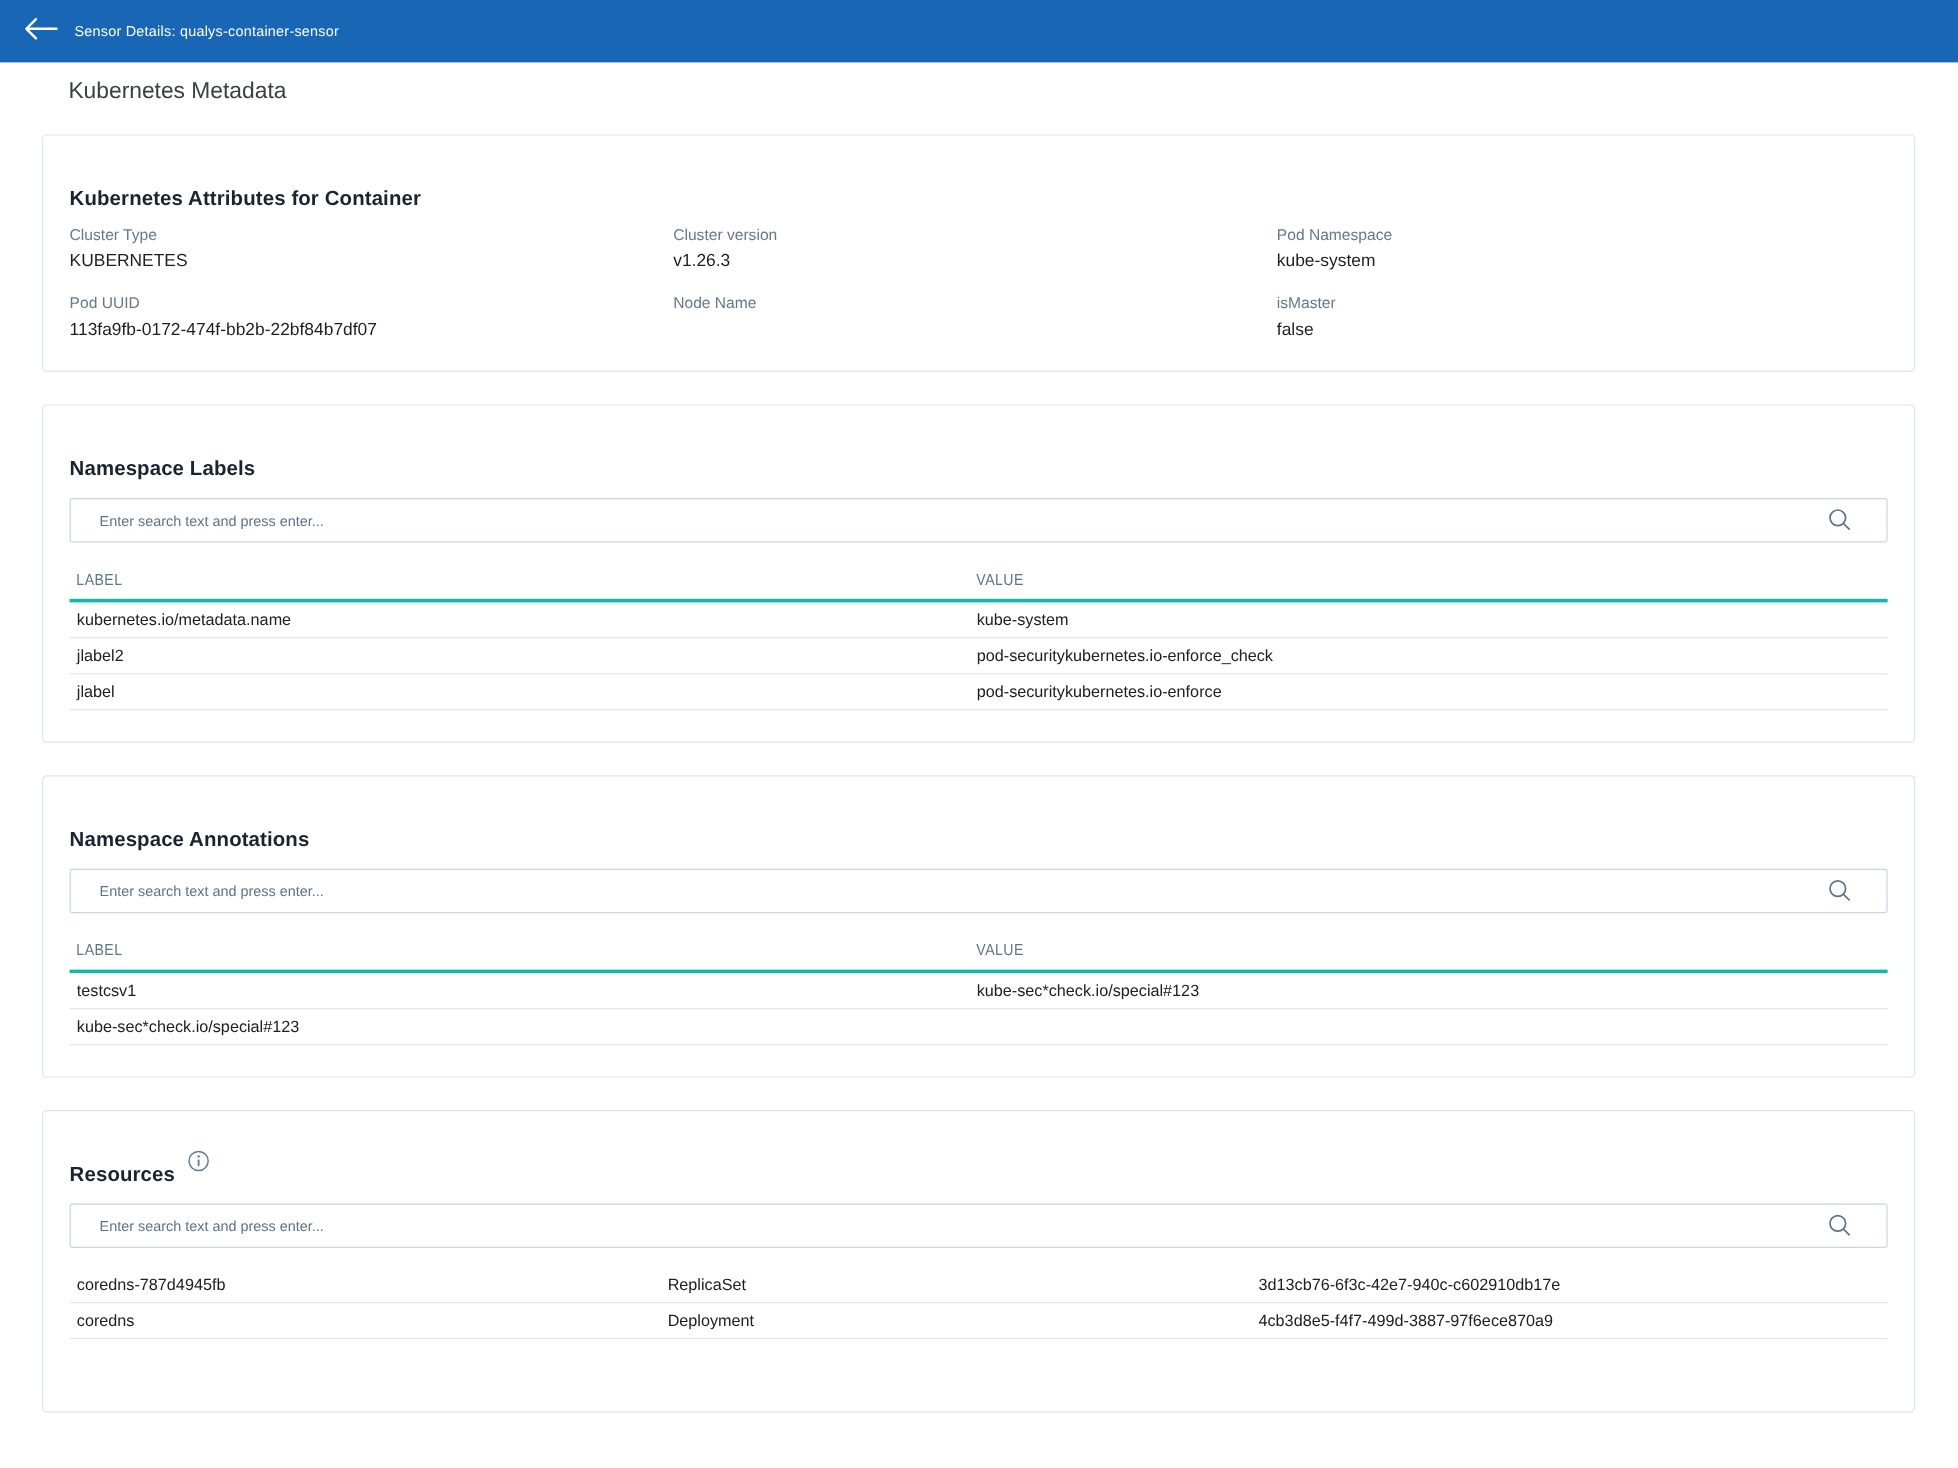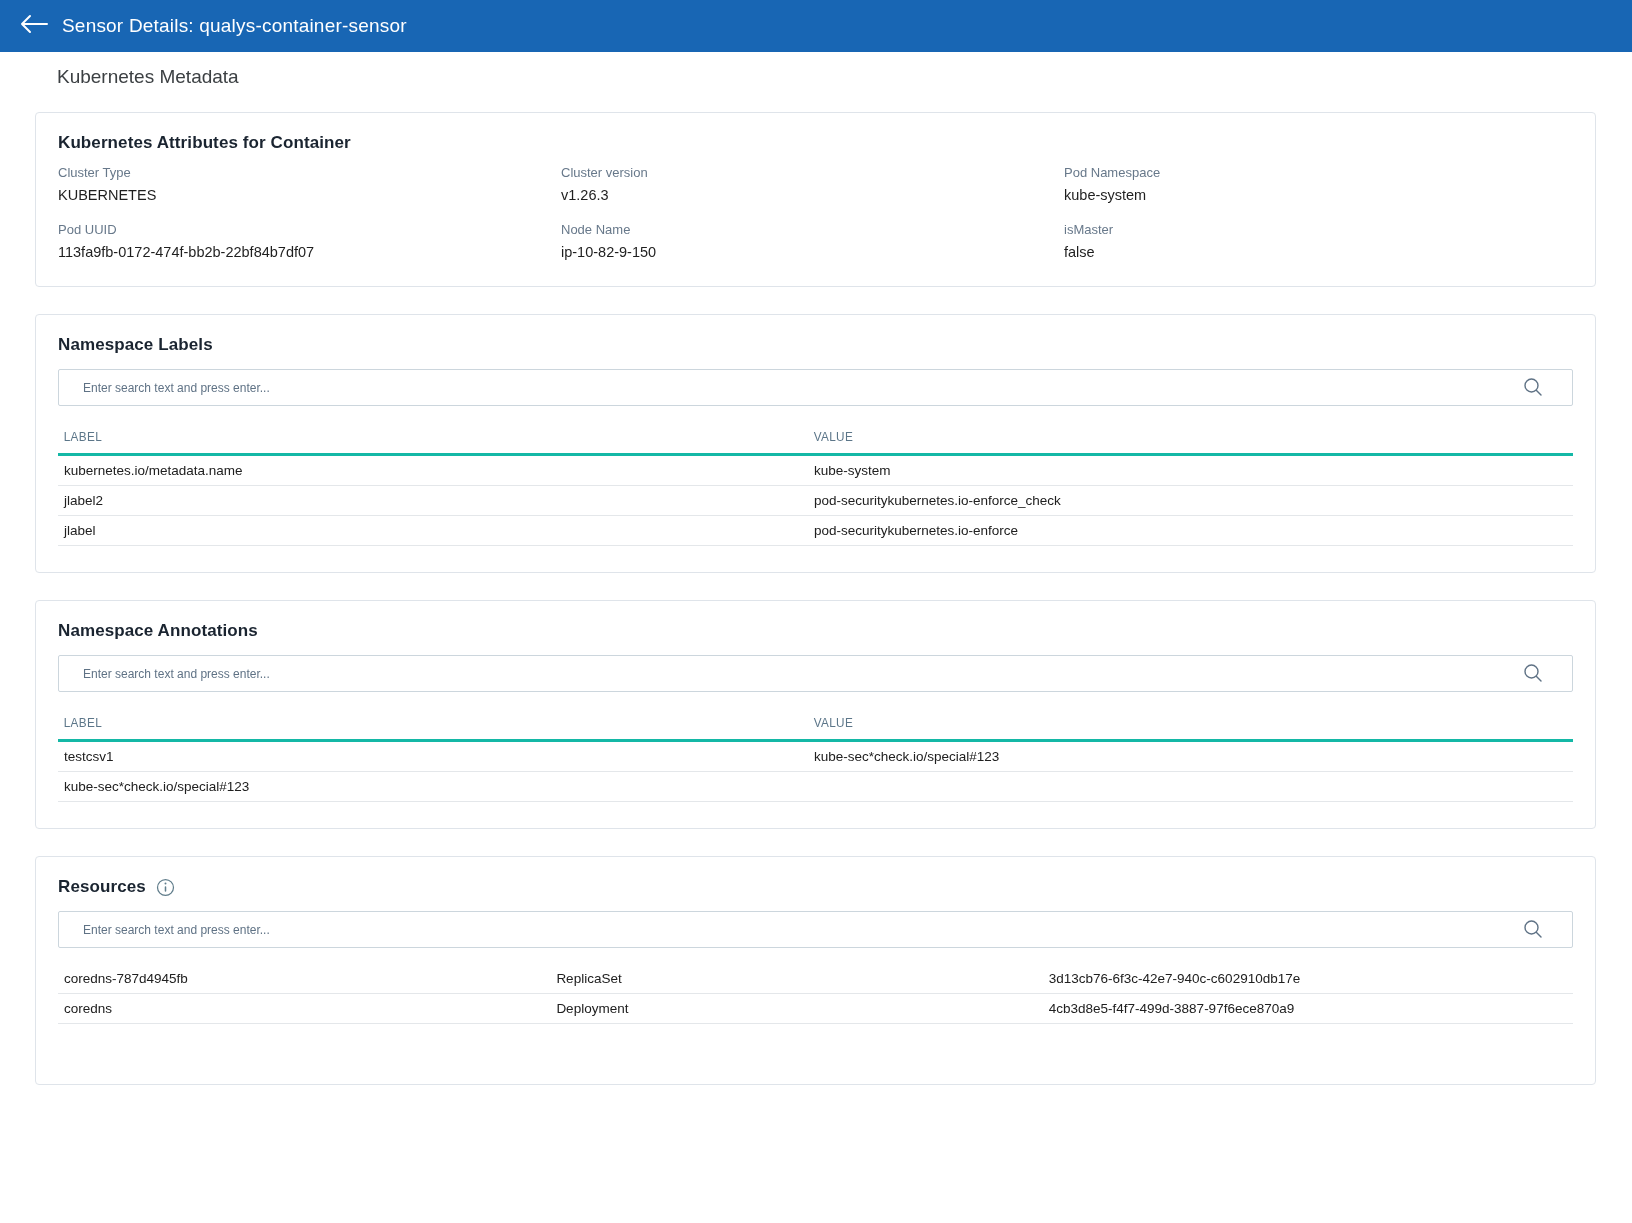--- a/index.html
+++ b/index.html
@@ -3,30 +3,30 @@
 <meta charset="utf-8">
 <style>
   * { margin:0; padding:0; box-sizing:border-box; }
   html,body { width:1632px; height:1223px; overflow:hidden; background:#ffffff;
     font-family:"Liberation Sans", sans-serif; color:#212121; }
 
   
   .topbar { height:52px; background:#1866b4; display:flex; align-items:center; padding:0 16px; }
   .back-btn { width:36px; height:36px; display:flex; align-items:center; justify-content:center;
     cursor:pointer; margin-right:10px; }
-  .topbar-title { color:#ffffff; font-size:19px; font-weight:400; letter-spacing:.2px; }
+  .topbar-title { color:#ffffff; font-size:12px; font-weight:400; letter-spacing:.2px; }
 
   .page-title { font-size:19px; color:#3c4043; margin:14px 0 0 57px; font-weight:400; }
 
   
   .card { margin:24px 36px 0 35px; border:1px solid #dfe4ea; border-radius:4px;
     background:#ffffff; padding:20px 22px 26px 22px; }
   .card + .card { margin-top:27px; }
   .card-title-row { display:flex; align-items:center; gap:10px; }
-  .card-title { font-size:17px; font-weight:700; color:#1a2430; letter-spacing:.1px; }
+  .card-title { font-size:17px; font-weight:700; color:#1a2430; letter-spacing:.1px;margin-top:23px; }
   .info-icon { width:19px; height:19px; display:inline-flex; cursor:pointer; }
 
   
   .fields-grid { display:grid; grid-template-columns:503px 503px 1fr; row-gap:19px; margin-top:12px; }
   .field-label { font-size:13px; color:#67788a; margin-bottom:7px; }
   .field-value { font-size:14.5px; color:#1f1f1f; }
 
   
   .searchbox { position:relative; margin-top:14px; }
   .search-input { width:100%; height:37px; border:1px solid #ccd6dd; border-radius:2px;
@@ -78,21 +78,20 @@
     <div class="field">
       <div class="field-label">Pod Namespace</div>
       <div class="field-value">kube-system</div>
     </div>
     <div class="field">
       <div class="field-label">Pod UUID</div>
       <div class="field-value">113fa9fb-0172-474f-bb2b-22bf84b7df07</div>
     </div>
     <div class="field">
       <div class="field-label">Node Name</div>
-      <div class="field-value">ip-10-82-9-150</div>
     </div>
     <div class="field">
       <div class="field-label">isMaster</div>
       <div class="field-value">false</div>
     </div>
   </div>
 </div>
 
 <div class="card">
   <div class="card-title-row">

